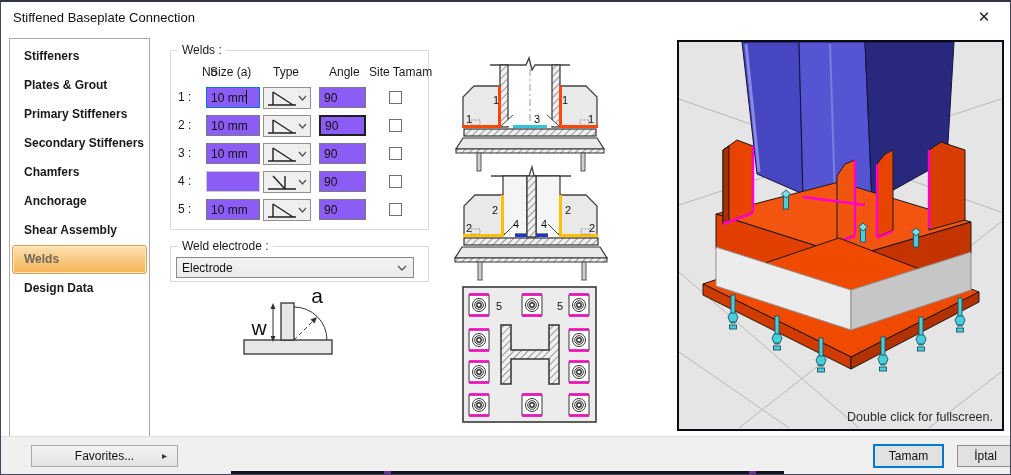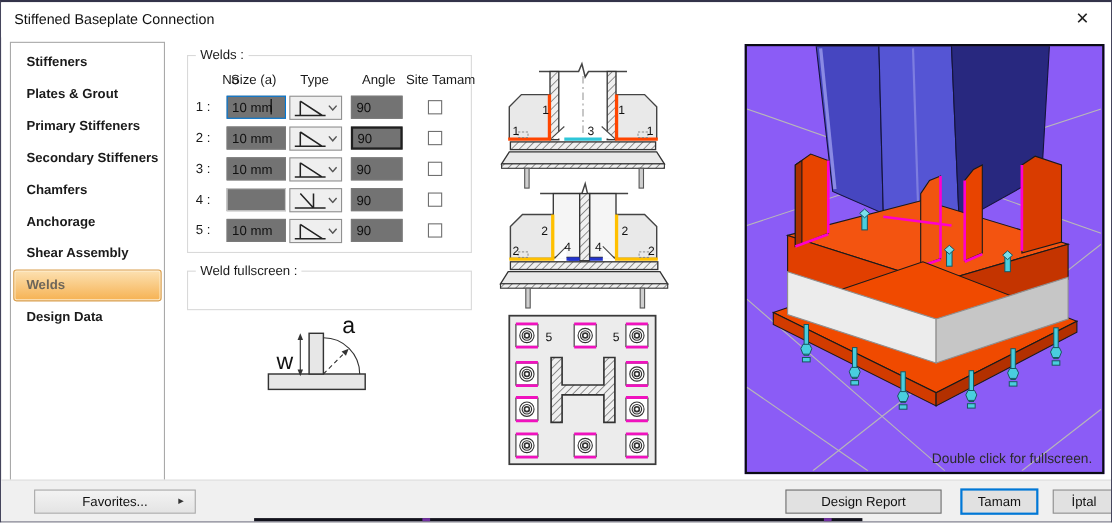--- a/index.html
+++ b/index.html
@@ -10,32 +10,32 @@
   #closebtn{position:absolute;right:16px;top:6px;font-size:15px;color:#222;cursor:pointer;width:20px;text-align:center;}
   
   #sidebar{position:absolute;left:8px;top:36px;width:141px;height:401px;background:#fff;border:1px solid #a9a9a9;box-sizing:border-box;padding-top:3px;}
   .side-item{height:27px;line-height:27px;padding-left:11px;font-size:12px;font-weight:700;color:#1a1a1a;margin:0 2px;border:1px solid transparent;border-radius:3px;}
   .side-item.selected{background:linear-gradient(#fce1b2,#f6b253);border:1px solid #d99e4c;box-shadow:inset 0 0 0 1px #fdeccb;color:#6e665a;}
   
   .gbox{position:absolute;border:1px solid #d9d9d9;box-sizing:border-box;}
   .legend{position:absolute;top:-8px;left:7px;background:#fff;padding:0 4px;font-size:12px;color:#1a1a1a;}
   .hdr{position:absolute;font-size:12px;color:#1a1a1a;white-space:nowrap;}
   .rowno{position:absolute;font-size:12px;color:#1a1a1a;}
-  .tin{position:absolute;height:21px;border:1px solid #7a7a7a;background:#737373;font-size:12px;font-family:"Liberation Sans",sans-serif;padding:0 4px;box-sizing:border-box;color:#111;}
+  .tin{position:absolute;height:21px;border:1px solid #7a7a7a;background:#8b5cf6;font-size:12px;font-family:"Liberation Sans",sans-serif;padding:0 4px;box-sizing:border-box;color:#111;}
   .tin.focused{border:1px solid #0078d7;}
   .tin.dark{border:2px solid #1f1f1f;}
   .tin.light{border:1px solid #c9c9c9;}
   .combo{position:absolute;width:48px;height:22px;background:#efefef;border:1px solid #919191;box-sizing:border-box;display:flex;align-items:center;cursor:default;}
   .combo svg.symbol{margin-left:2px;}
   .combo .chev{margin-left:auto;margin-right:3px;}
   .chk{position:absolute;width:13px;height:13px;margin:0;accent-color:#fff;border:1px solid #707070;appearance:none;background:#fff;}
   .ecombo{position:absolute;left:175px;top:255px;width:238px;height:21px;background:linear-gradient(#f4f4f4,#eaeaea);border:1px solid #8a8a8a;box-sizing:border-box;display:flex;align-items:center;font-size:12px;color:#111;padding-left:5px;cursor:default;}
   .ecombo .chev{margin-left:auto;margin-right:6px;}
   
-  #viewport3d{position:absolute;left:676px;top:38px;width:327px;height:391px;border:2px solid #0b0b15;box-sizing:border-box;background:#8b5cf6;cursor:pointer;}
+  #viewport3d{position:absolute;left:676px;top:38px;width:327px;height:391px;border:2px solid #0b0b15;box-sizing:border-box;background:#e5e5e5;cursor:pointer;}
   #vphint{position:absolute;right:9px;bottom:5px;font-size:12.5px;color:#2b2b2b;}
   
   #footer{position:absolute;left:0;bottom:0;width:100%;height:38px;background:#f0f0f0;border-top:1px solid #dfdfdf;box-sizing:border-box;}
   .btn{position:absolute;height:22px;background:#e1e1e1;border:1px solid #8f8f8f;font-size:12px;color:#111;box-sizing:border-box;text-align:center;line-height:20px;cursor:pointer;margin-left:20px;}
   #btn-favorites{left:10px;top:8px;width:147px;background:linear-gradient(#f3f3f3,#e4e4e4);border-color:#a8a8a8;}
   #btn-favorites .arr{position:absolute;right:10px;top:0;font-size:10px;color:#333;}
   #btn-design{left:693px;top:8px;width:142px;border-color:#6f6f6f;}
   #btn-ok{left:852px;top:7px;width:71px;height:24px;border:2px solid #0078d7;line-height:20px;}
   #btn-cancel{left:936px;top:8px;width:57px;}
   .caret{position:absolute;width:1px;height:14px;background:#000;}
@@ -134,21 +134,27 @@
         <path class="sym" d="M2 16 H30 M7 3 V16 M7 3 L27 16" fill="none" stroke="#222" stroke-width="1.4"></path>
       </svg>
     <svg class="chev" width="9" height="6" viewBox="0 0 9 6">
         <polyline points="1,1 4.5,5 8,1" fill="none" stroke="#555" stroke-width="1.3"></polyline>
       </svg>
   </div>
   <input class="tin" style="left: 318px; top: 197px; width: 47px;" value="90">
   <input type="checkbox" class="chk" style="left: 388px; top: 201px;">
 
   <div class="gbox" style="left:169px;top:244px;width:259px;height:36px;">
-    <span class="legend">Weld fullscreen :</span>
+    <span class="legend">Weld electrode :</span>
+  </div>
+  <div class="ecombo">
+    <span>Electrode</span>
+    <svg class="chev" width="10" height="6" viewBox="0 0 10 6">
+        <polyline points="1,1 5,5 9,1" fill="none" stroke="#555" stroke-width="1.3"></polyline>
+      </svg>
   </div>
 
   <svg style="position:absolute;left:240px;top:283px;" width="100" height="76" viewBox="0 0 100 76">
     <rect x="3" y="55" width="88" height="14" fill="#e7e7e7" stroke="#333" stroke-width="1.3"></rect>
     <rect x="40" y="18" width="13" height="37" fill="#e7e7e7" stroke="#333" stroke-width="1.3"></rect>
     <line x1="32" y1="21" x2="32" y2="55" stroke="#333" stroke-width="1"></line>
     <polygon points="32,18 29.5,24 34.5,24" fill="#333"></polygon>
     <polygon points="32,57 29.5,51 34.5,51" fill="#333"></polygon>
     <path d="M53 22 A 33 33 0 0 1 86 55" fill="none" stroke="#333" stroke-width="1"></path>
     <line x1="53" y1="55" x2="74" y2="34" stroke="#333" stroke-width="1" stroke-dasharray="4 3"></line>
@@ -366,21 +372,20 @@
       </g>
     </svg>
     <div id="vphint">Double click for fullscreen.</div>
   </div>
 
   <div id="footer">
     <div class="btn" id="btn-favorites">
       <span>Favorites...</span>
       <span class="arr">▸</span>
     </div>
-    <div class="btn" id="btn-design">Design Report</div>
     <div class="btn" id="btn-ok">Tamam</div>
     <div class="btn" id="btn-cancel">İptal</div>
   </div>
 
   <div class="artifact" style="left:230px;bottom:0;width:553px;height:3px;"></div>
   <div class="artifact purple" style="left:383px;bottom:0;width:7px;height:3px;"></div>
   <div class="artifact purple" style="left:748px;bottom:0;width:7px;height:3px;"></div>
 </div>
 
 </body></html>

